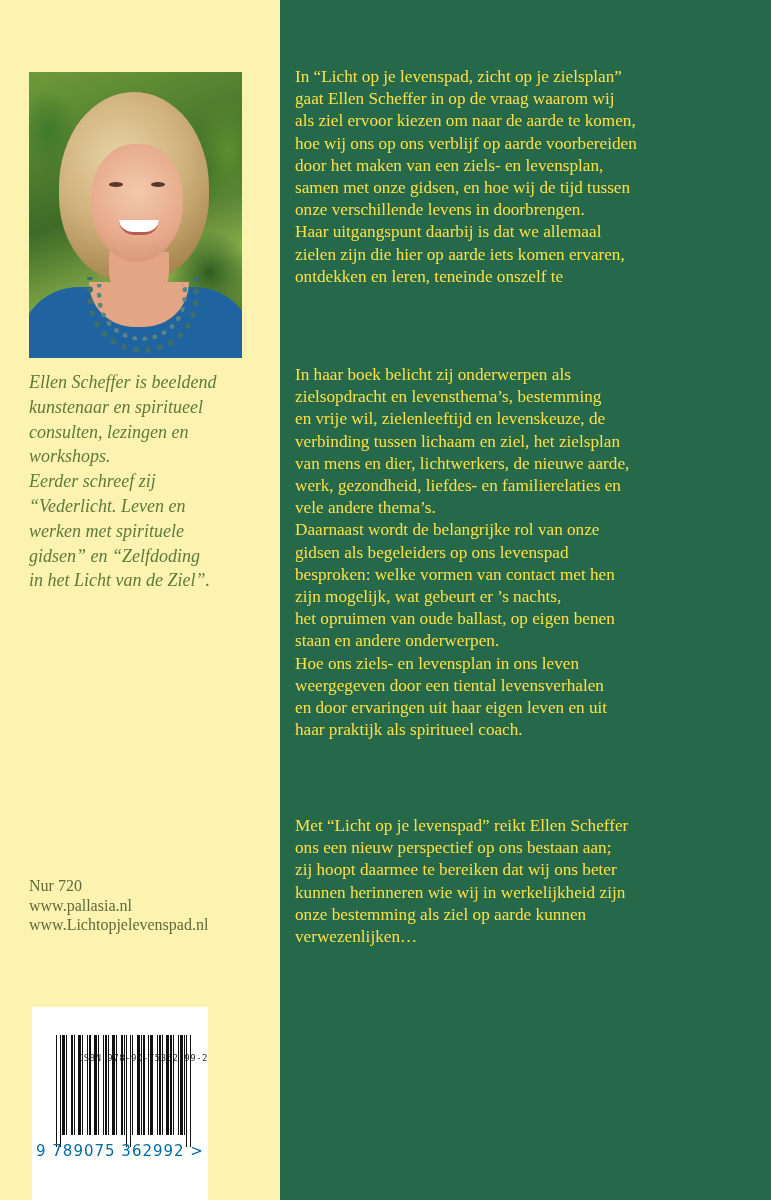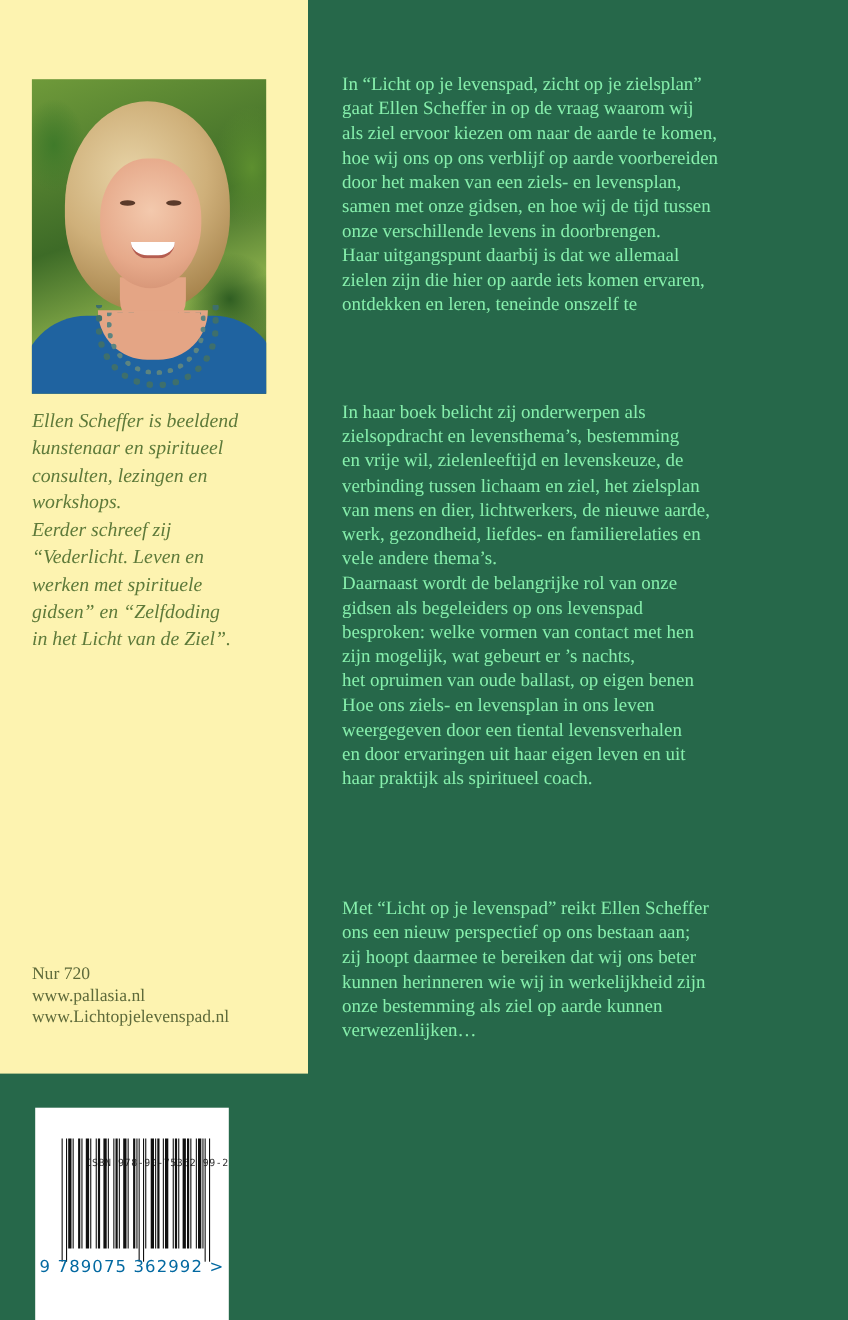--- a/index.html
+++ b/index.html
@@ -2,21 +2,21 @@
 <html><head>
 <meta charset="utf-8">
 <style>
   html, body { margin: 0; padding: 0; }
   body {
     width: 771px; height: 1200px; overflow: hidden; position: relative;
     background: #26684A;
     font-family: "Liberation Serif", "DejaVu Serif", serif;
   }
   .left-panel {
-    position: absolute; left: 0; top: 0; width: 280px; height: 976px;
+    position: absolute; left: 0; top: 0; width: 280px; height: 1200px;
     background: #FDF3B0;
   }
   .right-panel {
     position: absolute; left: 280px; top: 0; width: 491px; height: 1200px;
     background: #26684A;
   }
   
   .photo {
     position: absolute; left: 29px; top: 72px; width: 213px; height: 286px;
     overflow: hidden;
@@ -87,22 +87,22 @@
   .bars span { display: block; height: 100px; background: #111; margin-right: 1px; }
   .bars span.long { height: 112px; }
   .bars span.gap { background: transparent; }
   .ean-digits {
     position: absolute; left: 4px; top: 135px; width: 170px;
     font-family: "DejaVu Sans", sans-serif; font-size: 15px; color: #0369a1; letter-spacing: 1px;
     white-space: nowrap;
   }
 
   .blurb {
-    position: absolute; left: 311px; width: 450px;
-    color: #86efac; font-size: 17.2px; line-height: 22.2px;
+    position: absolute; left: 295px; width: 450px;
+    color: #fde047; font-size: 17.2px; line-height: 22.2px;
   }
   .p1 { top: 66px; }
   .p2 { top: 364px; }
   .p3 { top: 815px; }
 </style>
 </head>
 <body>
 
 <div class="left-panel">
   <div class="photo" title="Portrait of Ellen Scheffer, curly blond hair, blue top, beaded necklace, green foliage background">
@@ -218,20 +218,21 @@
   <div>en vrije wil, zielenleeftijd en levenskeuze, de</div>
   <div>verbinding tussen lichaam en ziel, het zielsplan</div>
   <div>van mens en dier, lichtwerkers, de nieuwe aarde,</div>
   <div>werk, gezondheid, liefdes- en familierelaties en</div>
   <div>vele andere thema’s.</div>
   <div>Daarnaast wordt de belangrijke rol van onze</div>
   <div>gidsen als begeleiders op ons levenspad</div>
   <div>besproken: welke vormen van contact met hen</div>
   <div>zijn mogelijk, wat gebeurt er ’s nachts,</div>
   <div>het opruimen van oude ballast, op eigen benen</div>
+  <div>staan en andere onderwerpen.</div>
   <div>Hoe ons ziels- en levensplan in ons leven</div>
   <div>weergegeven door een tiental levensverhalen</div>
   <div>en door ervaringen uit haar eigen leven en uit</div>
   <div>haar praktijk als spiritueel coach.</div>
 </div>
 
 <div class="blurb p3">
   <div>Met “Licht op je levenspad” reikt Ellen Scheffer</div>
   <div>ons een nieuw perspectief op ons bestaan aan;</div>
   <div>zij hoopt daarmee te bereiken dat wij ons beter</div>

